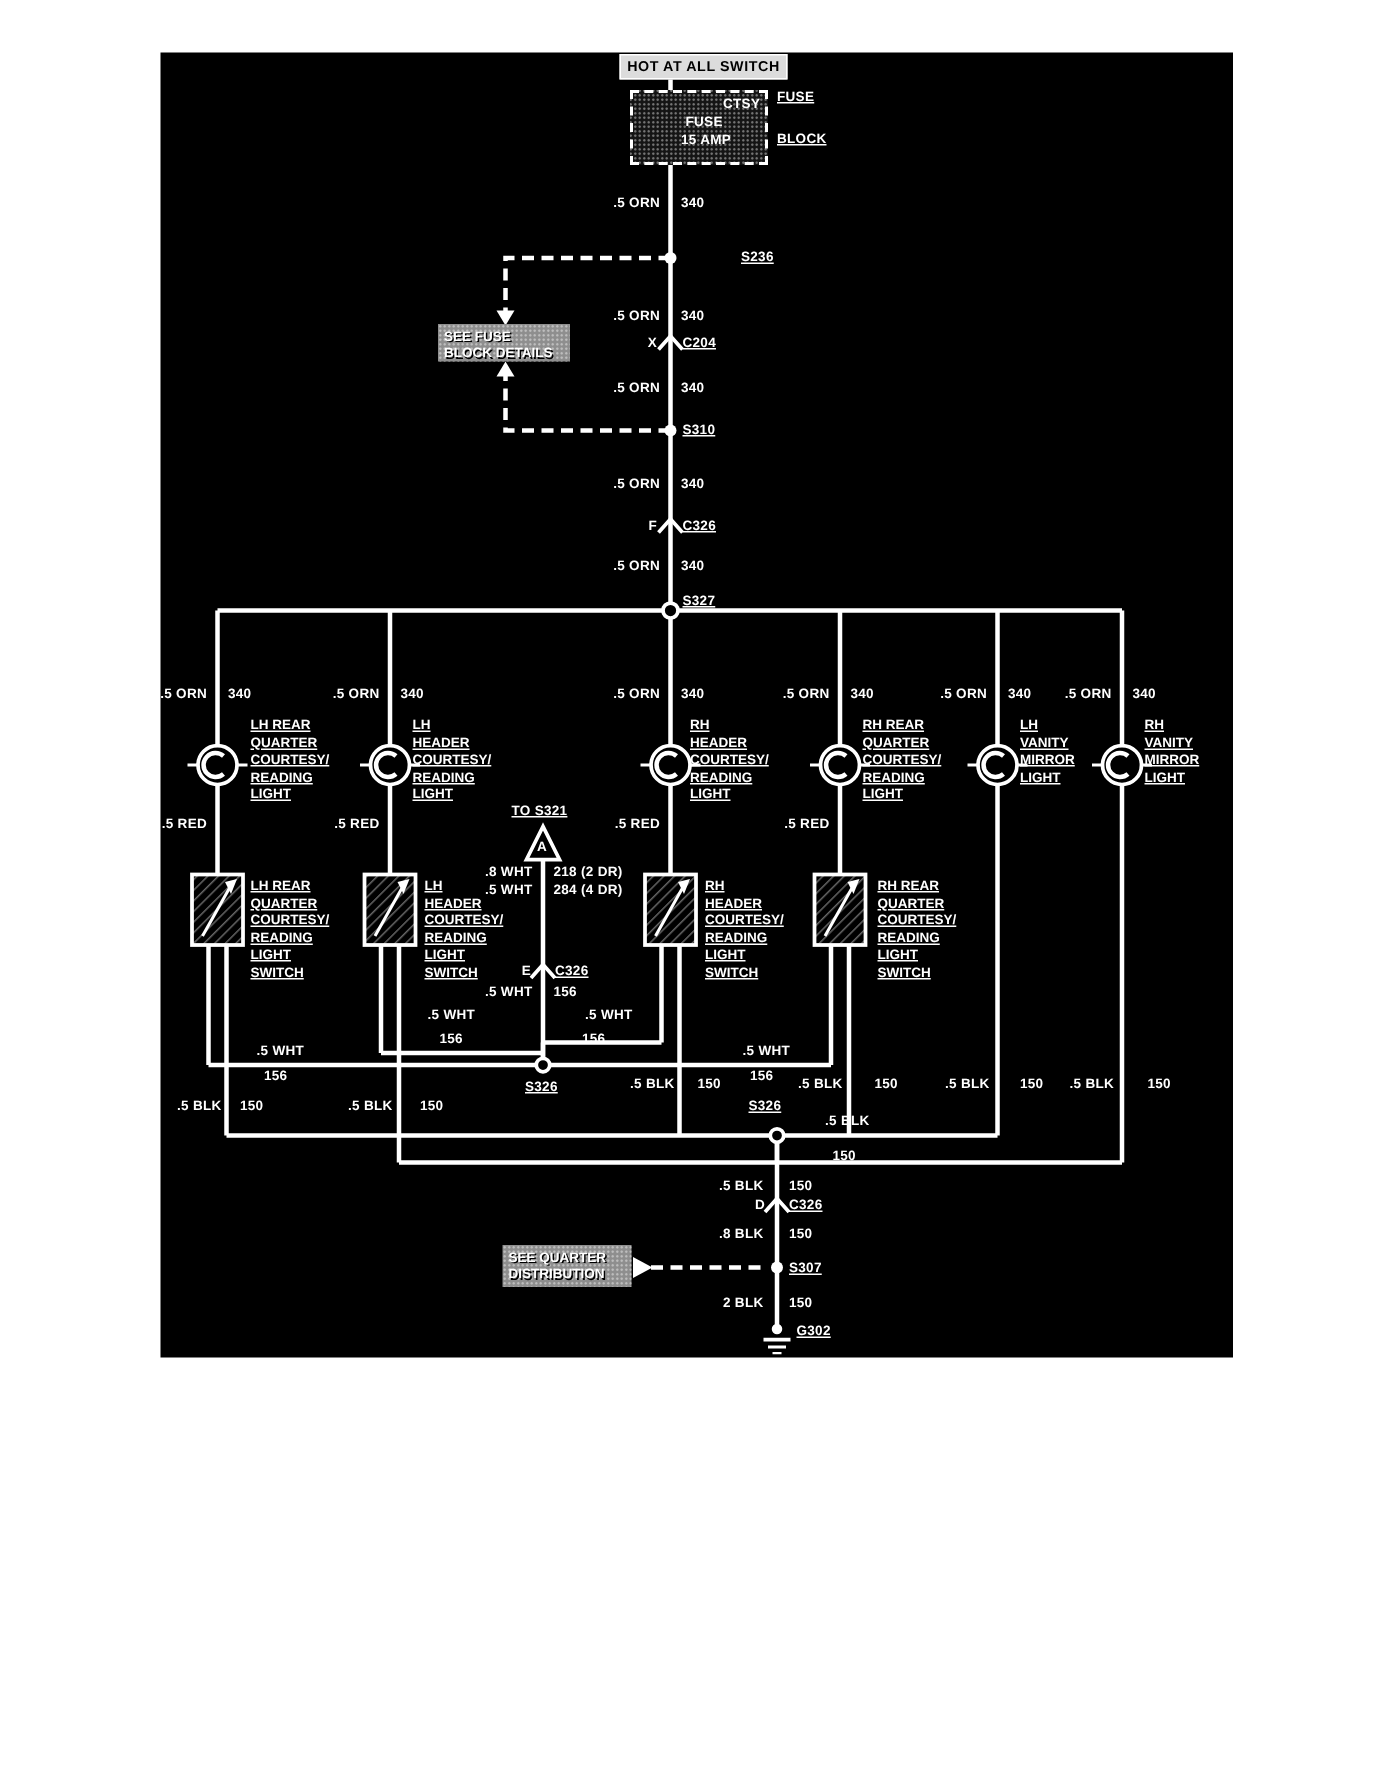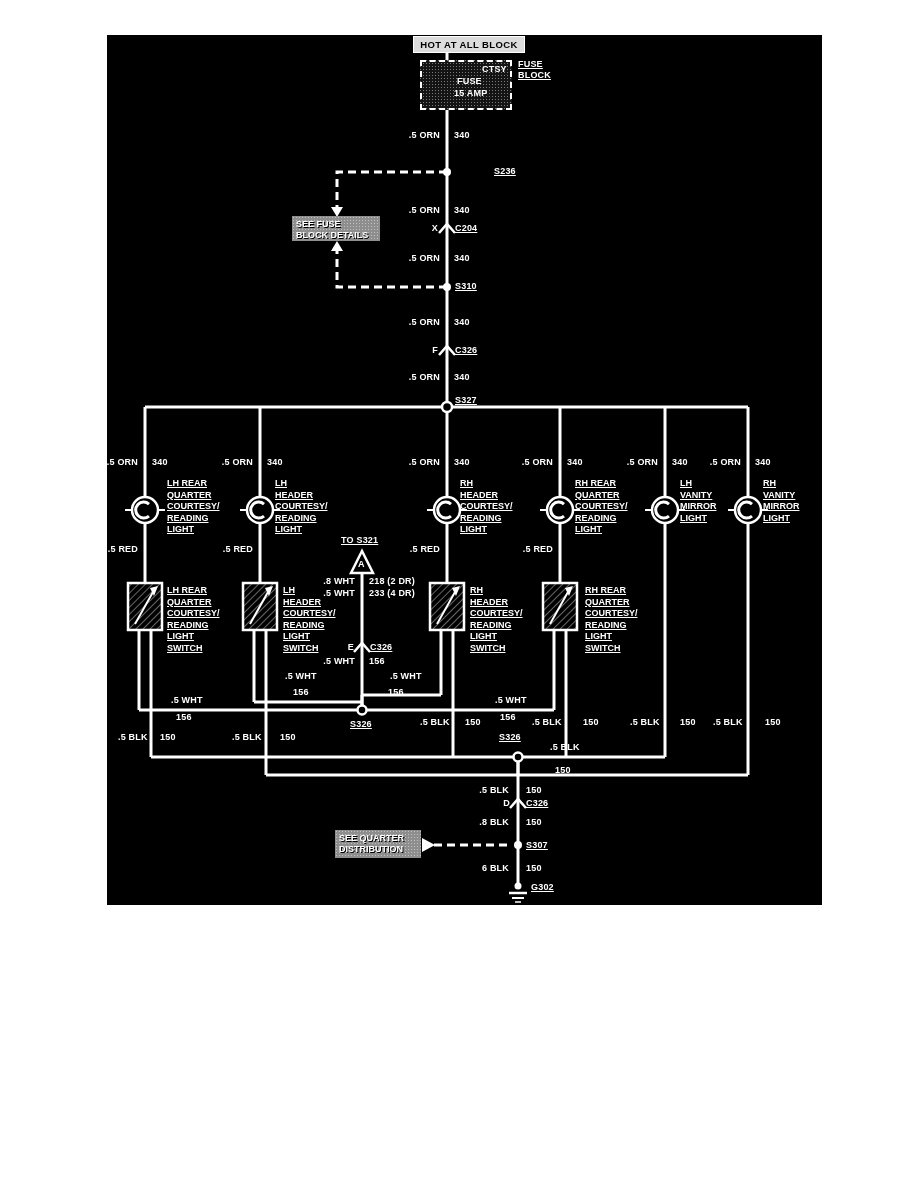--- a/index.html
+++ b/index.html
@@ -169,36 +169,36 @@
             <polygon points="345,553 353,551 349,561" fill="#fff"></polygon>
         </g>
         <g>
           <rect x="436" y="548" width="34" height="47" fill="url(#hatch)" stroke="#fff" stroke-width="2.5"></rect>
           <line x1="443" y1="589" x2="461" y2="557" stroke="#fff" stroke-width="2"></line>
             <polygon points="458,553 466,551 462,561" fill="#fff"></polygon>
         </g>
       </g>
     </svg>
 
-    <div class="hot-box">HOT AT ALL BLOCK</div>
+    <div class="hot-box">HOT AT ALL SWITCH</div>
     <div class="fuse-box"></div>
     <div class="note-box" style="left:185px; top:181px; width:88px; height:25px;">
       <div>SEE FUSE</div>
       <div>BLOCK DETAILS</div>
     </div>
     <div class="note-box" style="left:228px; top:795px; width:86px; height:28px;">
       <div>SEE QUARTER</div>
       <div>DISTRIBUTION</div>
     </div>
 
     <span class="lbl" style="left:350px; top:29px;margin-left:25px;">CTSY</span>
     <span class="lbl" style="left:350px; top:41px;">FUSE</span>
     <span class="lbl" style="left:347px; top:53px;">15 AMP</span>
     <span class="lbl u" style="left:411px; top:24px;">FUSE</span>
-    <span class="lbl u" style="left:411px; top:35px;">BLOCK</span>
+    <span class="lbl u" style="left:411px; top:52px;">BLOCK</span>
 
     <span class="lbl ra" style="left:333px; top:95px;">.5 ORN</span>
     <span class="lbl" style="left:347px; top:95px;">340</span>
     <span class="lbl ra" style="left:333px; top:170px;">.5 ORN</span>
     <span class="lbl" style="left:347px; top:170px;">340</span>
     <span class="lbl ra" style="left:333px; top:218px;">.5 ORN</span>
     <span class="lbl" style="left:347px; top:218px;">340</span>
     <span class="lbl ra" style="left:333px; top:282px;">.5 ORN</span>
     <span class="lbl" style="left:347px; top:282px;">340</span>
     <span class="lbl ra" style="left:333px; top:337px;">.5 ORN</span>
@@ -269,21 +269,21 @@
     <span class="lbl ra" style="left:31px; top:509px;">.5 RED</span>
     <span class="lbl ra" style="left:146px; top:509px;">.5 RED</span>
     <span class="lbl ra" style="left:333px; top:509px;">.5 RED</span>
     <span class="lbl ra" style="left:446px; top:509px;">.5 RED</span>
 
     <span class="lbl u" style="left:234px; top:500px;">TO S321</span>
     <span class="lbl" style="left:251px; top:524px;">A</span>
     <span class="lbl ra" style="left:248px; top:541px;">.8 WHT</span>
     <span class="lbl" style="left:262px; top:541px;">218 (2 DR)</span>
     <span class="lbl ra" style="left:248px; top:553px;">.5 WHT</span>
-    <span class="lbl" style="left:262px; top:553px;">233 (4 DR)</span>
+    <span class="lbl" style="left:262px; top:553px;">284 (4 DR)</span>
 
     <div class="name-block" style="left:60px; top:550px;">
         <div class="nl">LH REAR</div>
         <div class="nl">QUARTER</div>
         <div class="nl">COURTESY/</div>
         <div class="nl">READING</div>
         <div class="nl">LIGHT</div>
         <div class="nl">SWITCH</div>
       </div>
     <div class="name-block" style="left:176px; top:550px;">
@@ -342,18 +342,18 @@
     <span class="lbl" style="left:443px; top:707px;">.5 BLK</span>
     <span class="lbl" style="left:448px; top:730px;">150</span>
 
     <span class="lbl ra" style="left:402px; top:750px;">.5 BLK</span>
     <span class="lbl" style="left:419px; top:750px;">150</span>
     <span class="lbl ra" style="left:403px; top:763px;">D</span>
     <span class="lbl u" style="left:419px; top:763px;">C326</span>
     <span class="lbl ra" style="left:402px; top:782px;">.8 BLK</span>
     <span class="lbl" style="left:419px; top:782px;">150</span>
     <span class="lbl u" style="left:419px; top:805px;">S307</span>
-    <span class="lbl ra" style="left:402px; top:828px;">6 BLK</span>
+    <span class="lbl ra" style="left:402px; top:828px;">2 BLK</span>
     <span class="lbl" style="left:419px; top:828px;">150</span>
     <span class="lbl u" style="left:424px; top:847px;">G302</span>
 
   </div>
 </div>
 
 </body></html>

